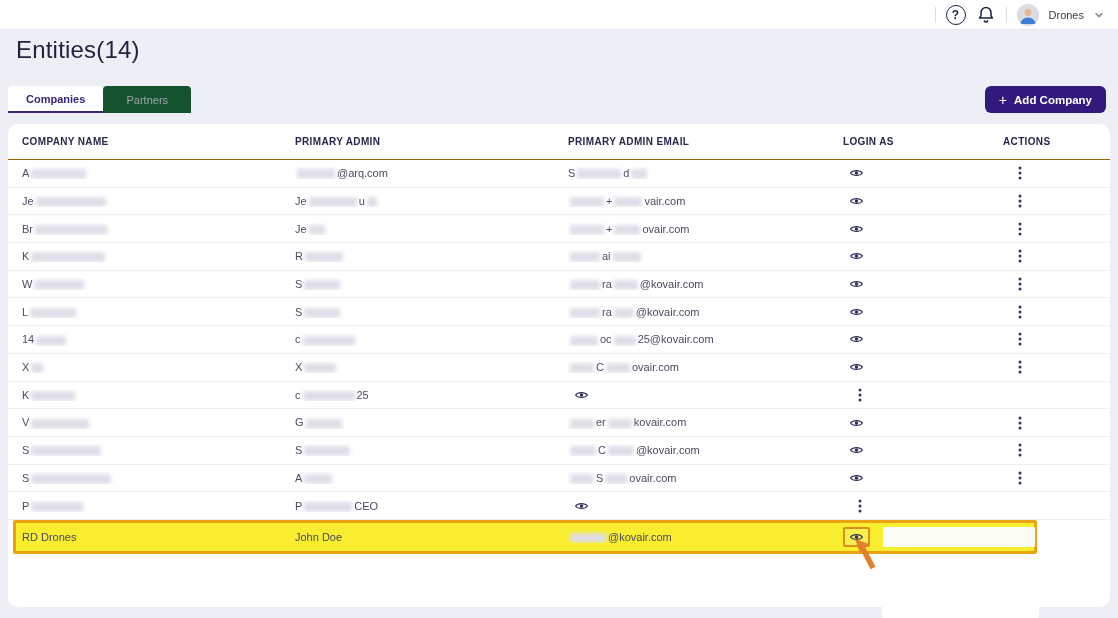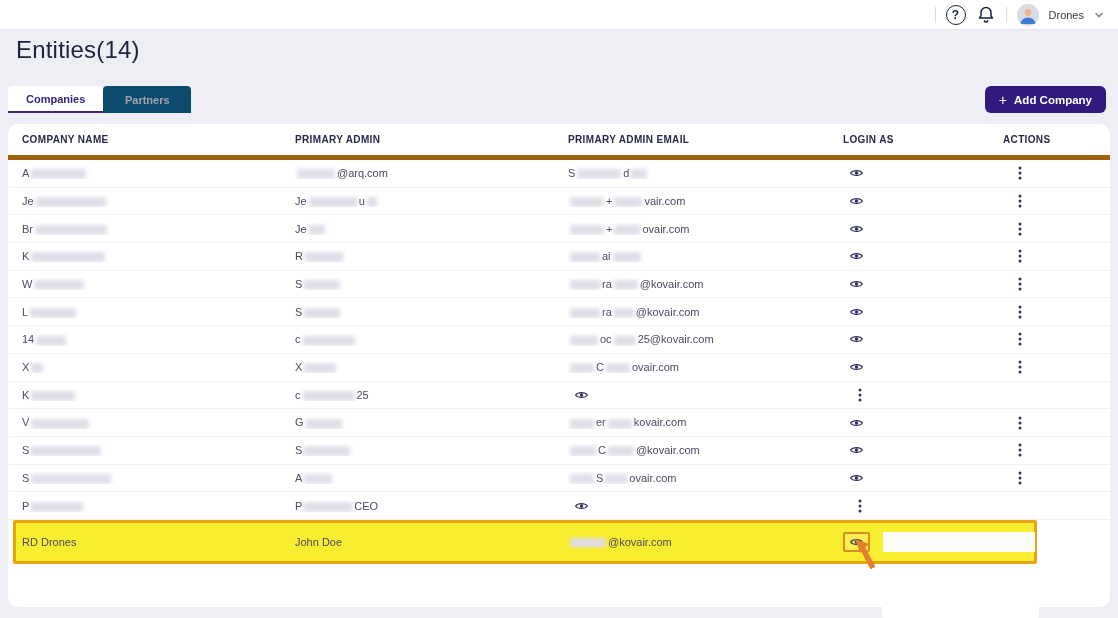--- a/index.html
+++ b/index.html
@@ -36,54 +36,54 @@
   .page-title {
     position:absolute; top:36px; left:16px;
     font-size:24px; font-weight:500; color:#23233f; letter-spacing:.2px;
   }
   .tabs { position:absolute; top:86px; left:8px; display:flex;align-items:flex-end; }
   .tab {
     min-width:88px; height:27px; display:flex; align-items:center; justify-content:center;
     font-size:11px; padding:0 18px; border-radius:4px 4px 0 0; cursor:pointer;
   }
   .tab.active { background:#ffffff; color:#34257f; font-weight:700; border-bottom:2px solid #42257f; }
-  .tab.inactive { background:#0c4a6e; color:#a2a2af; font-weight:700; }
+  .tab.inactive { background:#14532d; color:#a2a2af; font-weight:400; }
   .add-btn {
     position:absolute; top:86px; right:12px; height:27px;
     background:#32197d; color:#fff; border:none; border-radius:6px;
     font-family:inherit; font-size:11.5px; font-weight:700;
     padding:0 14px; display:flex; align-items:center; gap:7px; cursor:pointer;
   }
   .add-btn .plus { font-size:14px; font-weight:400; line-height:1; }
 
   
   .card {
     position:absolute; top:124px; left:8px; width:1102px; height:483px;
     background:#ffffff; border-radius:10px;
   }
   .grid {
     display:grid; grid-template-columns:273px 273px 275px 160px 1fr;
     align-items:center; padding:0 14px;
   }
-  .thead { height:36px; border-bottom:5px solid #a16207; }
+  .thead { height:36px; border-bottom:1px solid #a16207; }
   .hcell { font-size:10px; font-weight:700; letter-spacing:.35px; color:#28284c; }
   .trow { height:27.7px; border-bottom:1px solid #eef0f3; font-size:11px; color:#4a4a62; position:relative; }
   .cell { white-space:nowrap; overflow:hidden; position:relative; z-index:1; }
   .redact {
     display:inline-block; height:10px; background:#dfdde7; border-radius:1px;
     filter:blur(2px); vertical-align:middle; margin:0 2px;
   }
   .eye-btn {
     display:inline-flex; align-items:center; justify-content:center;
     padding:3px 5px; border:2px solid transparent; border-radius:2px; cursor:pointer;
   }
   .kebab { display:inline-flex; padding:2px 6px; margin-left:9px; cursor:pointer; }
 
   
-  .trow.hl { height:44px; border-bottom:none; z-index:2; }
+  .trow.hl { height:34px; border-bottom:none; z-index:2; }
   .trow.hl::before {
     content:""; position:absolute; left:5px; right:73px; top:0; bottom:0;
     background:#f8ed2f; border:3px solid #eca312; border-radius:2px; z-index:0;
   }
   .trow.hl .eye-btn { border-color:#dd8c1f; background:rgba(255,255,255,.15); }
   .wash {
     position:absolute; left:875px; top:50%; transform:translateY(-50%);
     width:152px; height:20px; background:#fdfdf8; z-index:1; border-radius:1px;
   }
   .cursor-arrow { position:absolute; left:845px; top:414px; z-index:6; }

